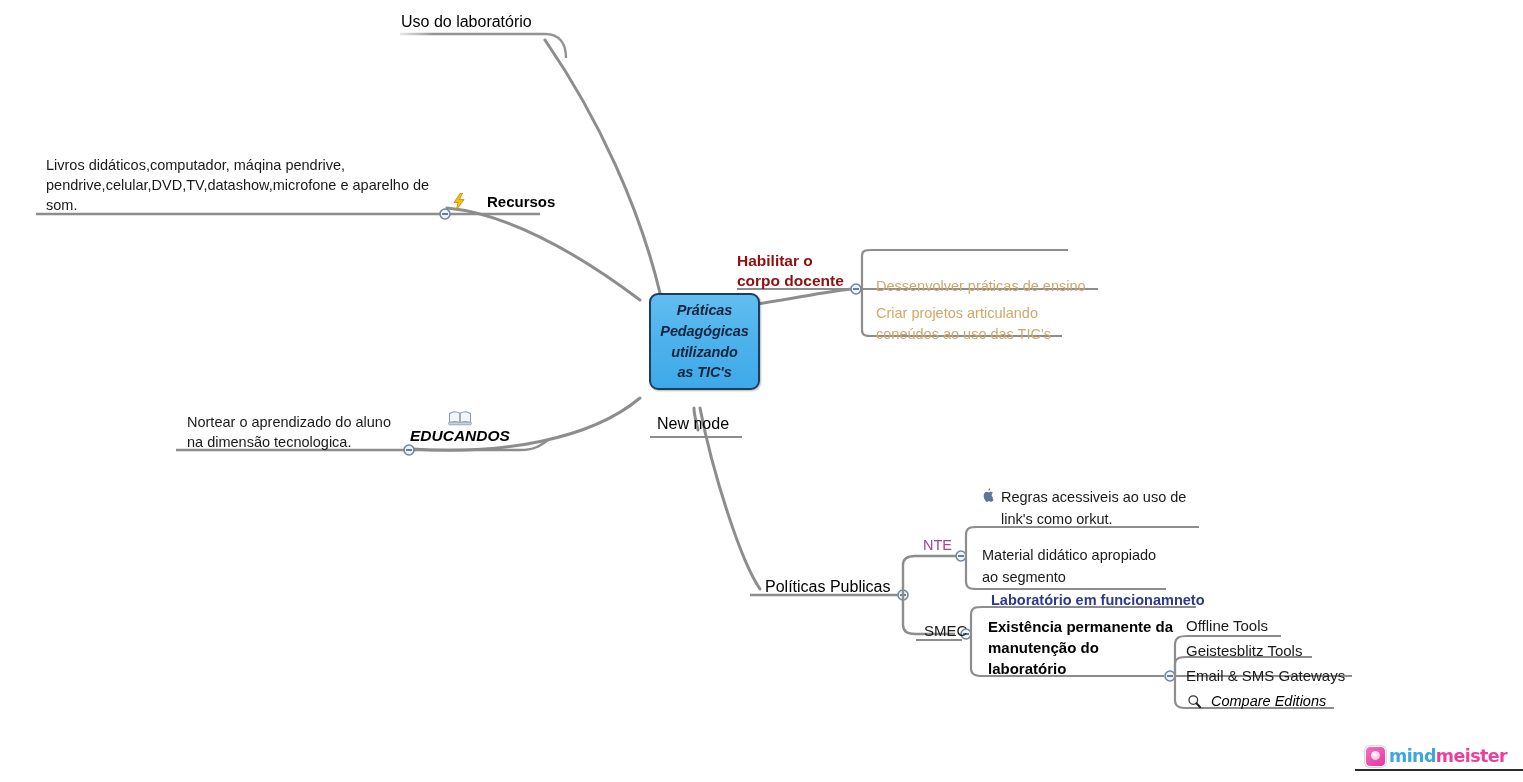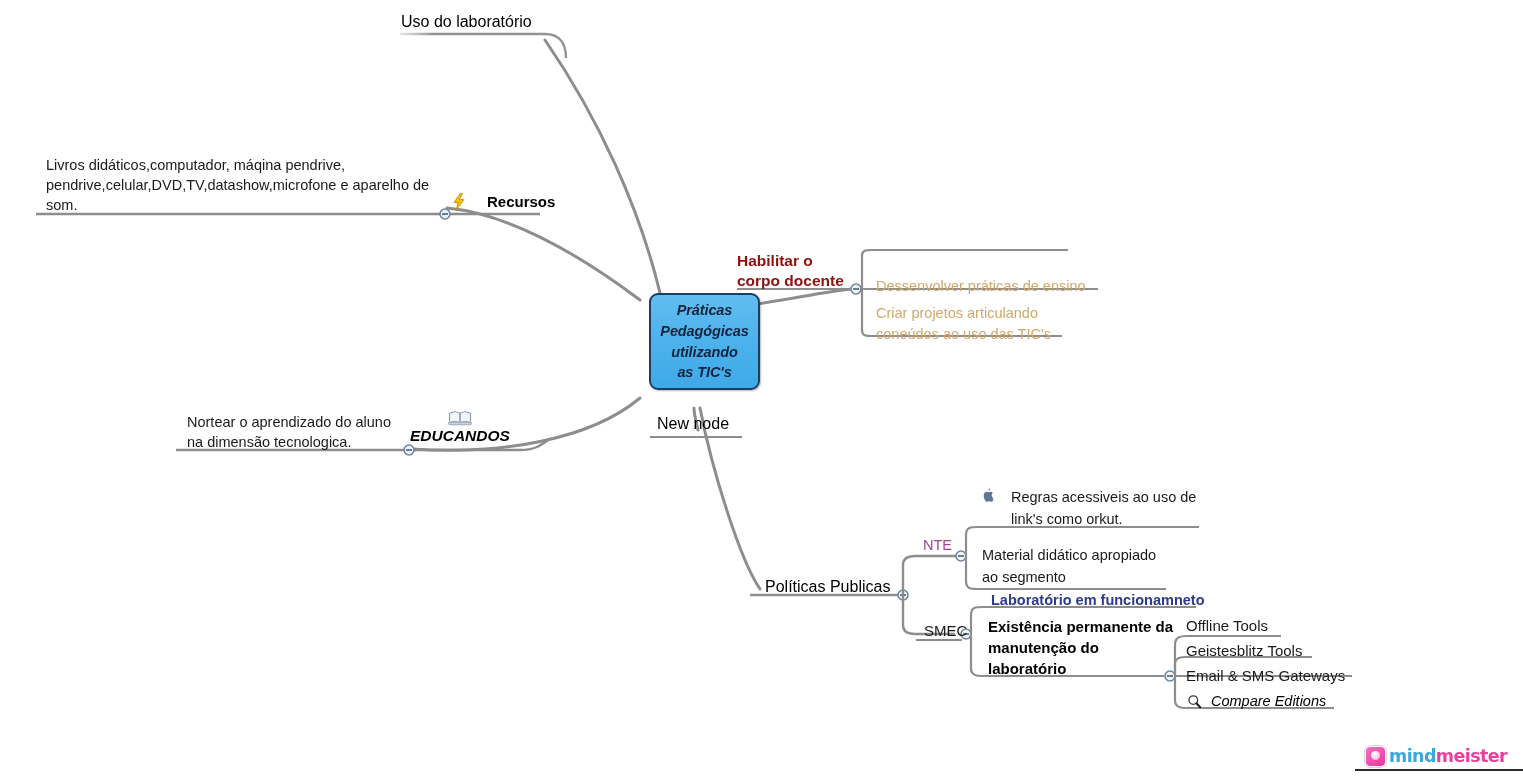--- a/index.html
+++ b/index.html
@@ -67,21 +67,21 @@
   .lbl-italic { color:#000000; font-size:14.5px; font-style:italic; }
   .lbl-it-bold{ color:#000000; font-size:15.5px; font-style:italic; font-weight:bold; }
 
   
   .icon {
     display:inline-block;
     vertical-align:middle;
     position:relative;
   }
   .icon svg { display:block; }
-  .ico-row { display:flex; align-items:flex-start; gap:15px; }
+  .ico-row { display:flex; align-items:flex-start; gap:5px; }
   .ico-row .icon { margin-top:1px; flex:0 0 auto; }
 
   
   #educandos-wrap { position:absolute; left:410px; top:408px; }
   #educandos-wrap .bookbox { width:100%; text-align:center; }
 
   
   #mm-logo {
     position: absolute;
     left: 1362px; top: 744px;

